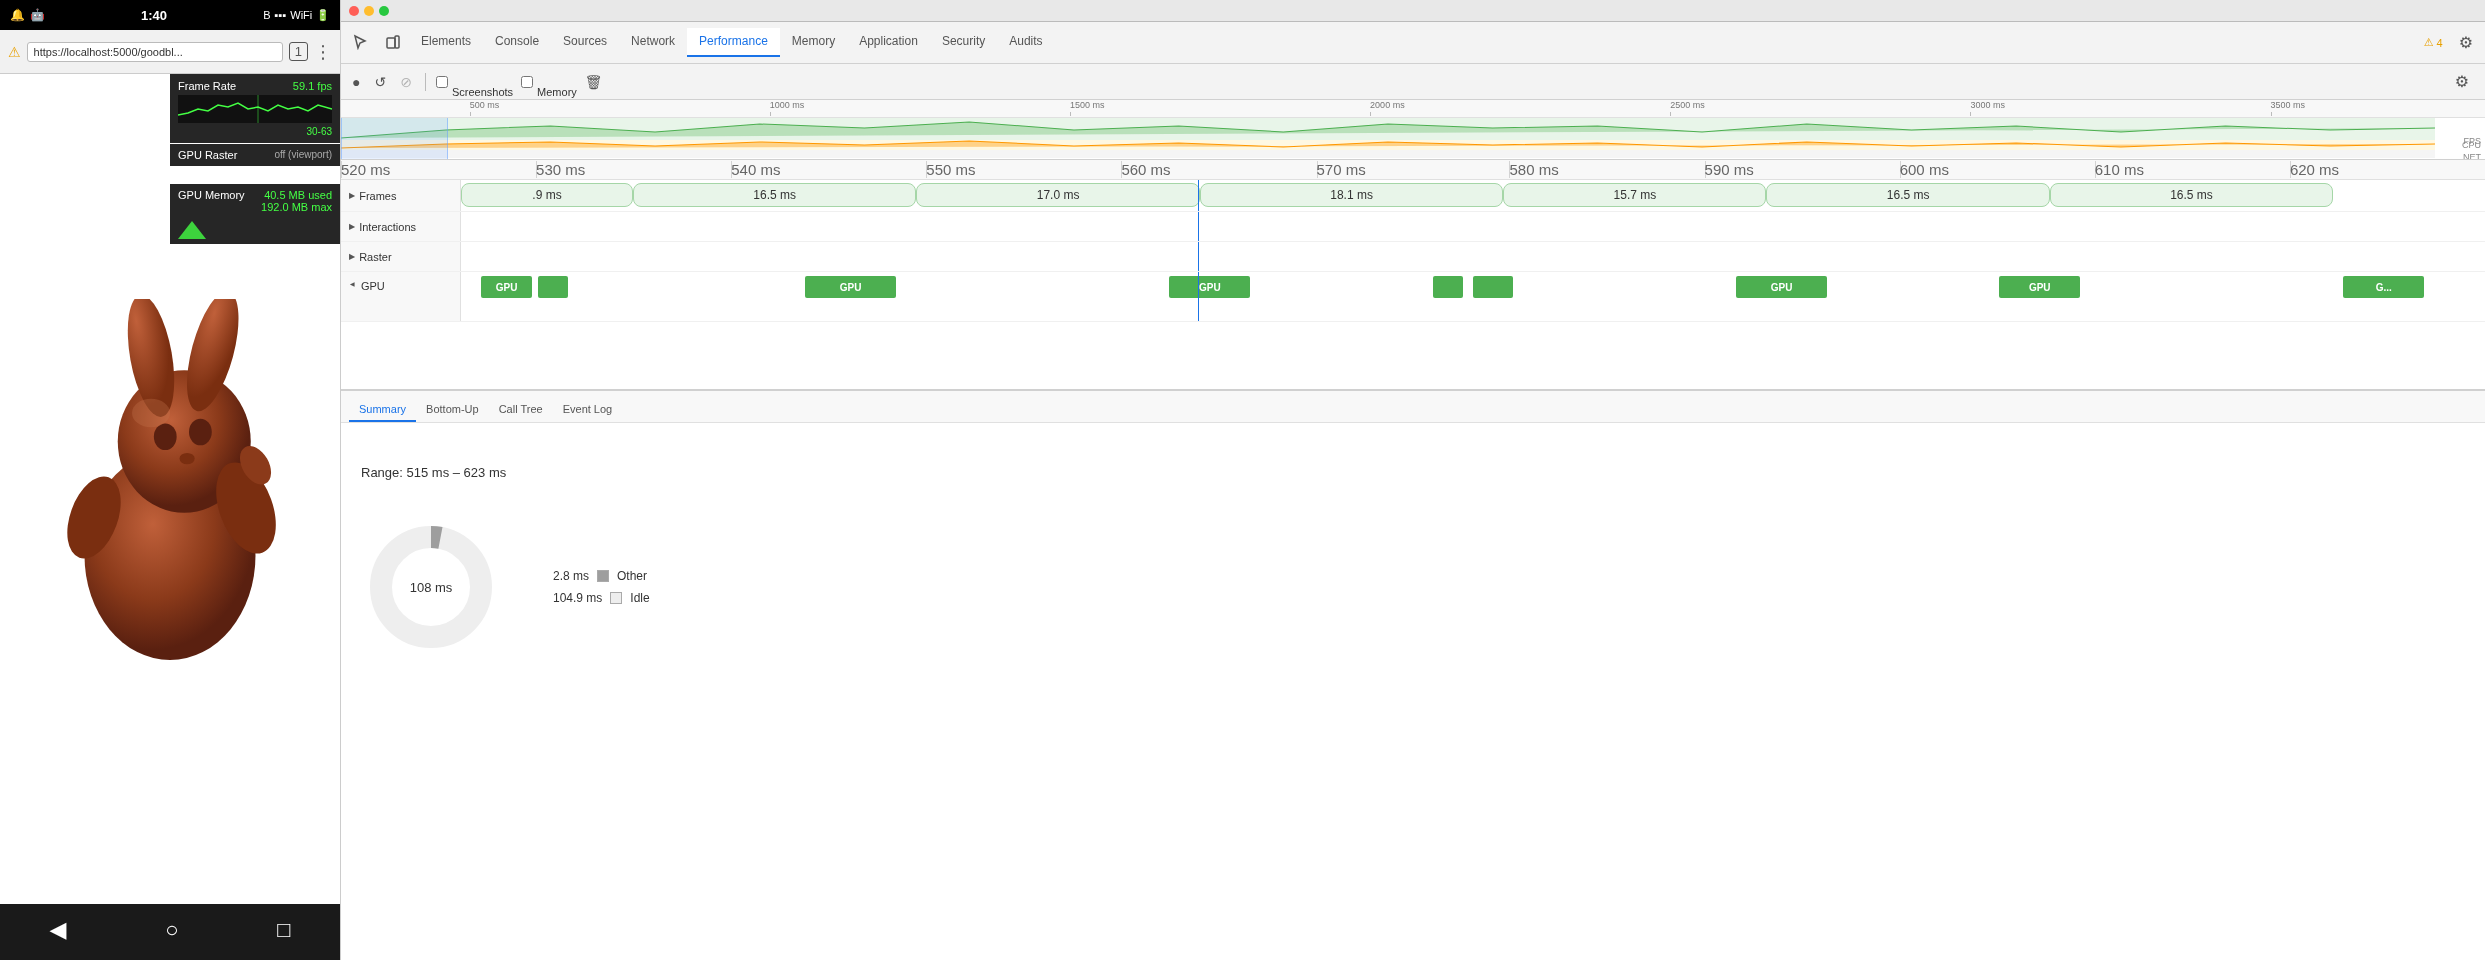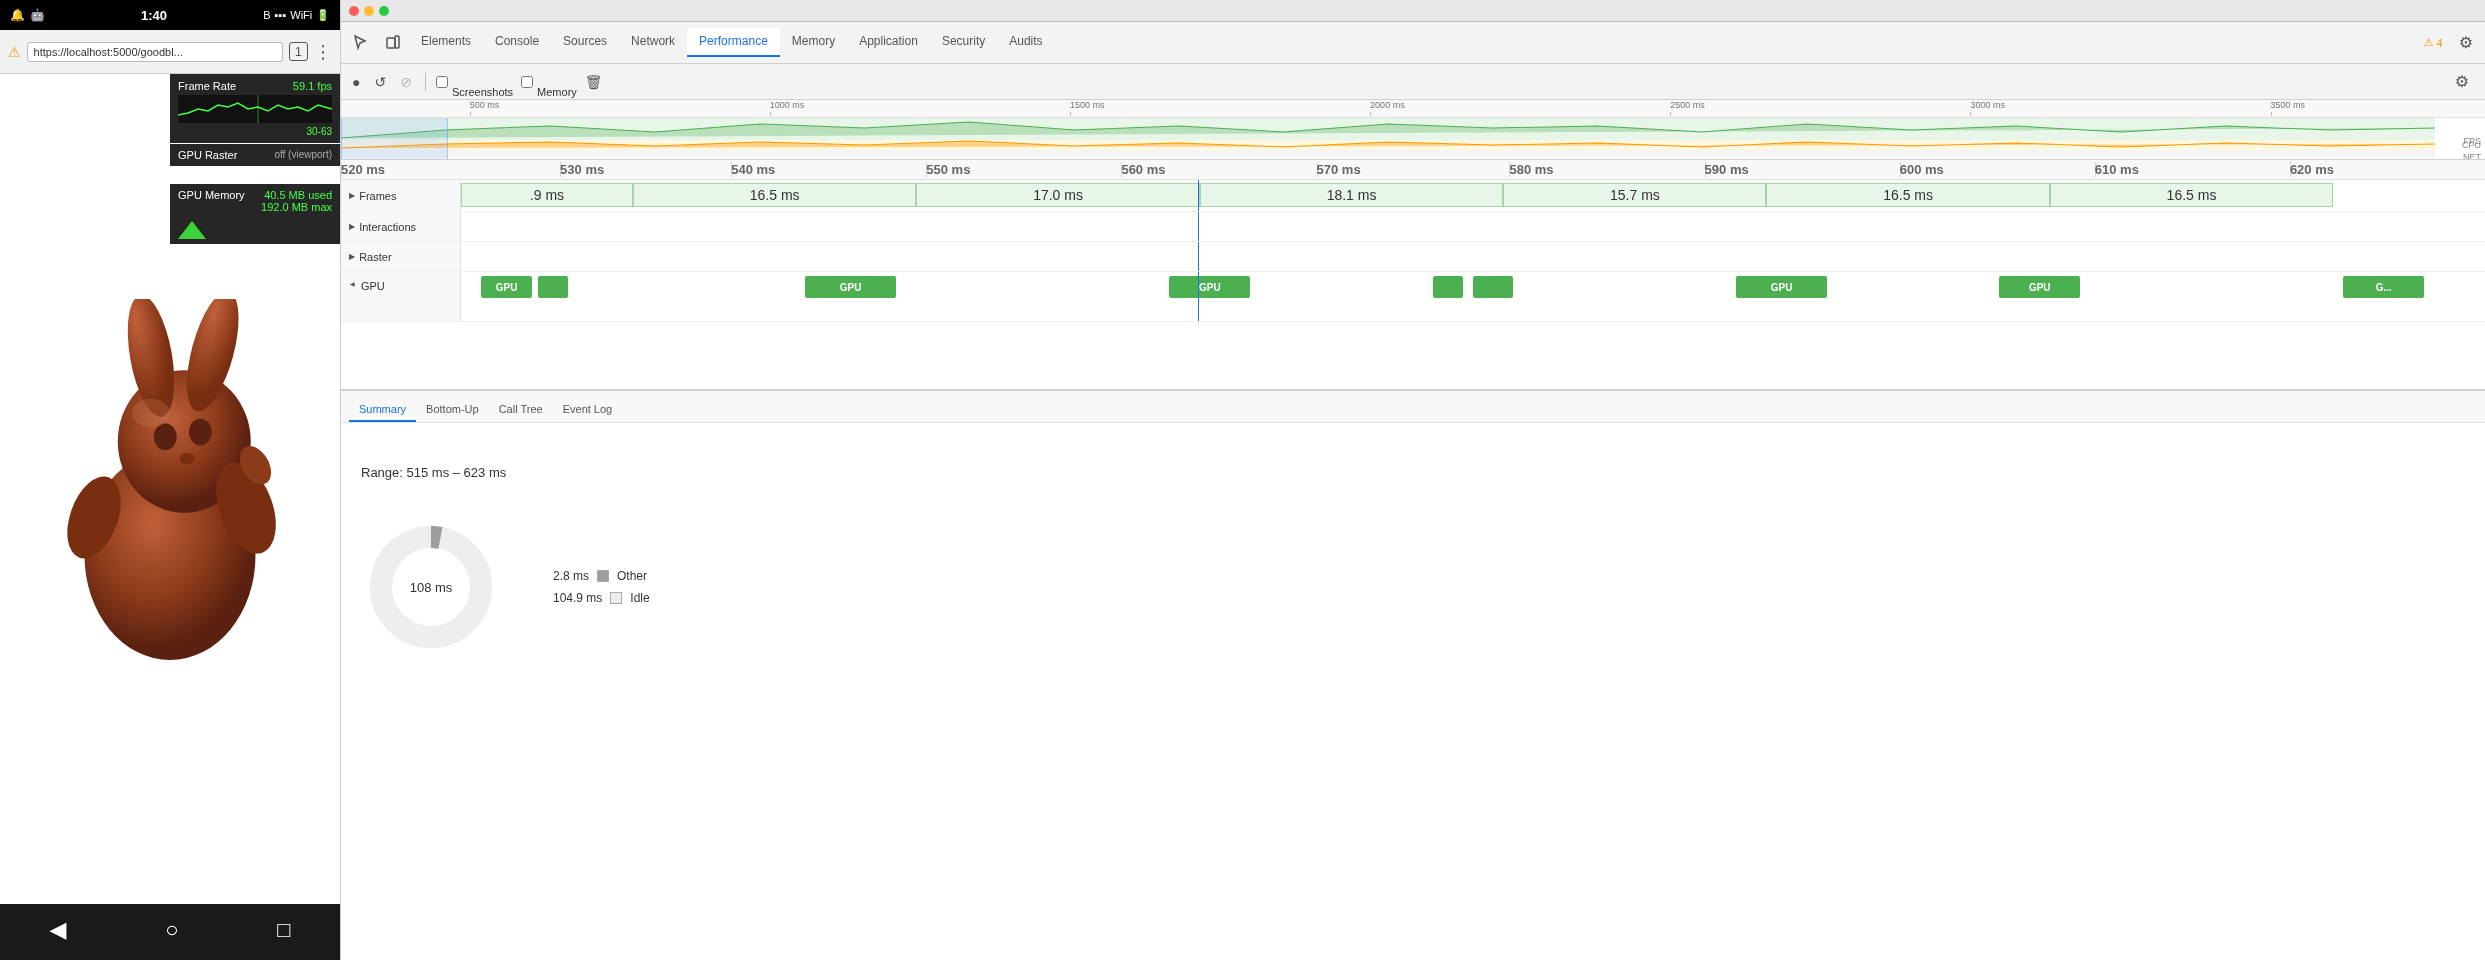--- a/index.html
+++ b/index.html
@@ -242,24 +242,23 @@
     .detail-ruler {
       height: 20px;
       background: #f8f8f8;
       border-bottom: 1px solid #e0e0e0;
       position: relative;
       display: flex;
       align-items: center;
     }
     .detail-tick {
       position: absolute;
-      font-size: 13px;
+      font-size: 15px;
       color: #666;
       white-space: nowrap;
-      font-weight: bold;
     }
     .detail-tick::after {
       content: '';
       display: block;
       width: 1px;
       height: 100%;
       background: rgba(0,0,0,0.15);
       position: absolute;
       top: 0;
       left: 0;
@@ -312,25 +311,25 @@
       white-space: nowrap;
     }
 
     
     .frame-block {
       position: absolute;
       top: 3px;
       height: 24px;
       background: #e8f5e9;
       border: 1px solid #a5d6a7;
-      border-radius: 0;
+      border-radius: 8px;
       display: flex;
       align-items: center;
       justify-content: center;
-      font-size: 14px;
+      font-size: 12px;
       color: #333;
       overflow: hidden;
       white-space: nowrap;
     }
 
     
     .cursor-line {
       position: absolute;
       top: 0; bottom: 0;
       width: 1px;
@@ -619,21 +618,21 @@
       <span style="position:absolute;right:4px;top:34px;font-size:9px;color:#888;">NET</span>
 
       <div class="selection-highlight" style="left:0%;width:5%;"></div>
     </div>
   </div>
 
   <div id="timeline-detail">
 
     <div class="detail-ruler">
       <span class="detail-tick" style="left:0px;">520 ms</span>
-      <span class="detail-tick" style="left:9.1%;margin-left:24px;">530 ms</span>
+      <span class="detail-tick" style="left:9.1%;">530 ms</span>
       <span class="detail-tick" style="left:18.2%;">540 ms</span>
       <span class="detail-tick" style="left:27.3%;">550 ms</span>
       <span class="detail-tick" style="left:36.4%;">560 ms</span>
       <span class="detail-tick" style="left:45.5%;">570 ms</span>
       <span class="detail-tick" style="left:54.5%;">580 ms</span>
       <span class="detail-tick" style="left:63.6%;">590 ms</span>
       <span class="detail-tick" style="left:72.7%;">600 ms</span>
       <span class="detail-tick" style="left:81.8%;">610 ms</span>
       <span class="detail-tick" style="left:90.9%;">620 ms</span>
 

